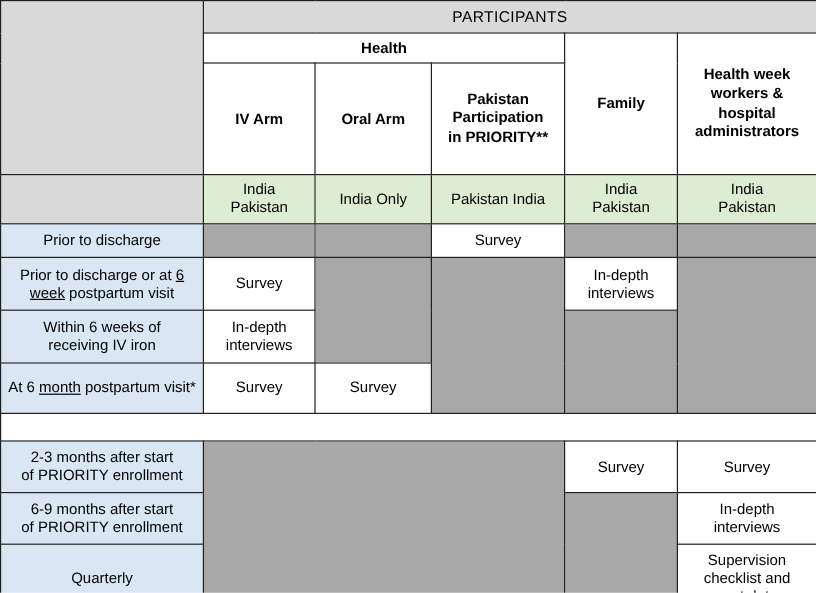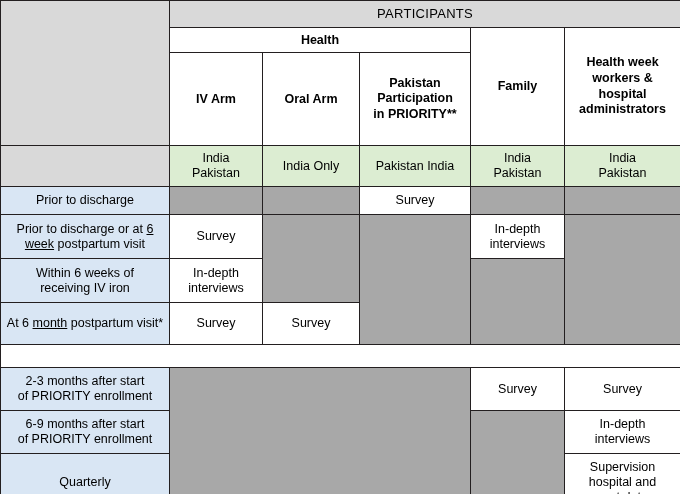--- a/index.html
+++ b/index.html
@@ -182,21 +182,21 @@
         <td class="fill-white cellval">
           <div>In-depth</div>
           <div>interviews</div>
         </td>
       </tr>
 
       <tr>
         <td class="fill-blue rowlabel" style="height:52px;">Quarterly</td>
         <td class="fill-white cellval">
           <div>Supervision</div>
-          <div>hospital and</div>
+          <div>checklist and</div>
           <div>cost data</div>
         </td>
       </tr>
 
     </tbody>
   </table>
 
 </div>
 
 </body></html>

